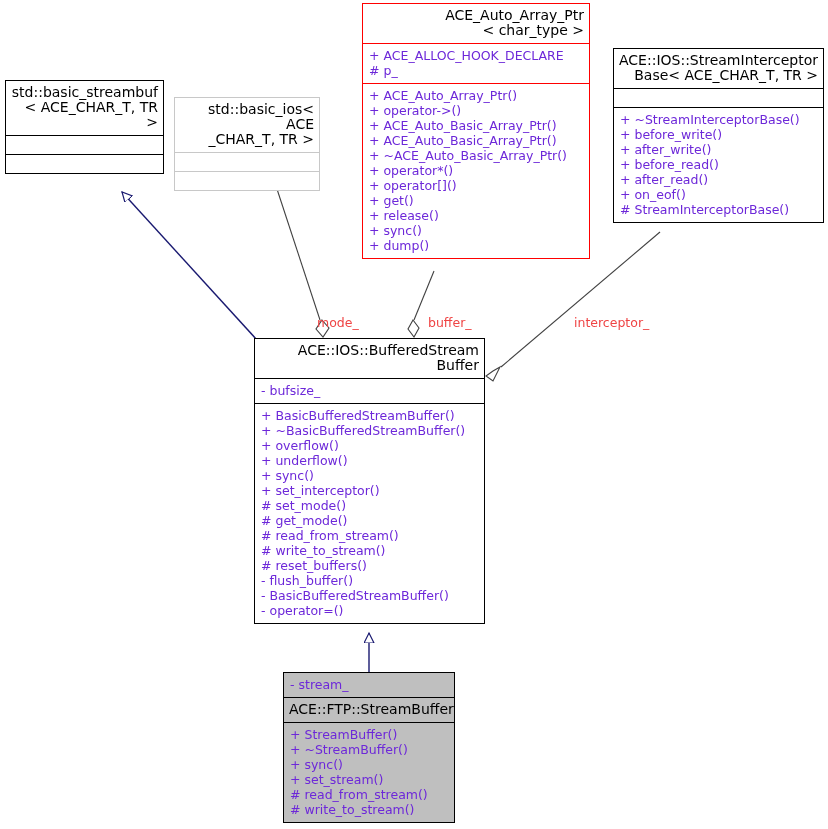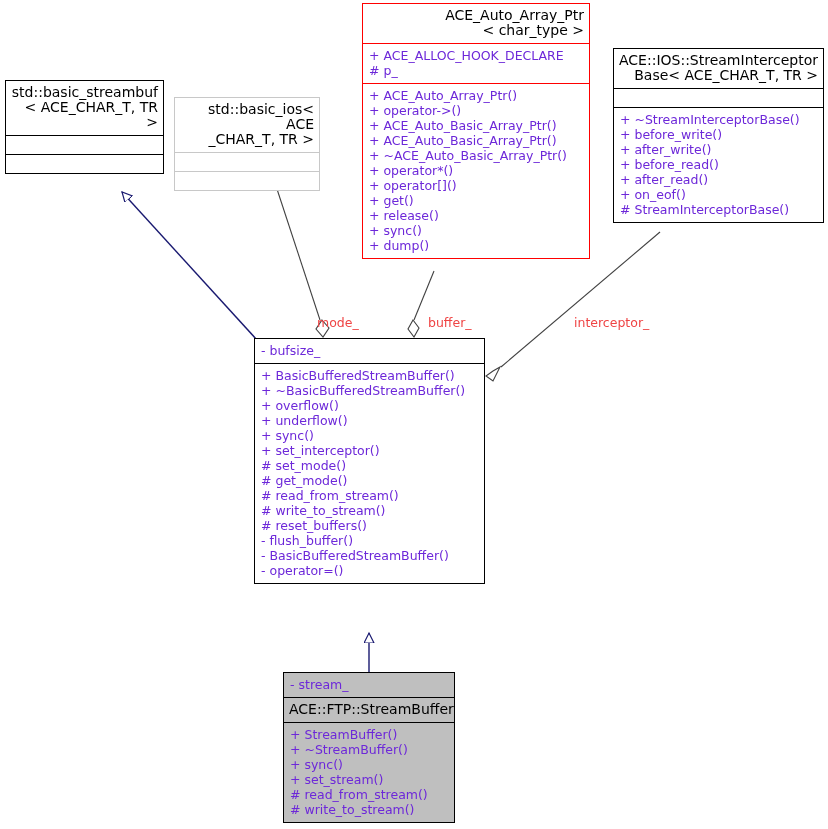--- a/index.html
+++ b/index.html
@@ -162,20 +162,22 @@
         <div class="member">+ before_write()</div>
         <div class="member">+ after_write()</div>
         <div class="member">+ before_read()</div>
         <div class="member">+ after_read()</div>
         <div class="member">+ on_eof()</div>
         <div class="member"># StreamInterceptorBase()</div>
       </div>
   </div>
 
   <div class="uml-box" style="left:254px; top:338px; width:231px;">
+    <div class="sec title">ACE::IOS::BufferedStream
+Buffer</div>
     <div class="sec members">
         <div class="member">- bufsize_</div>
       </div>
     <div class="sec members">
         <div class="member">+ BasicBufferedStreamBuffer()</div>
         <div class="member">+ ~BasicBufferedStreamBuffer()</div>
         <div class="member">+ overflow()</div>
         <div class="member">+ underflow()</div>
         <div class="member">+ sync()</div>
         <div class="member">+ set_interceptor()</div>

